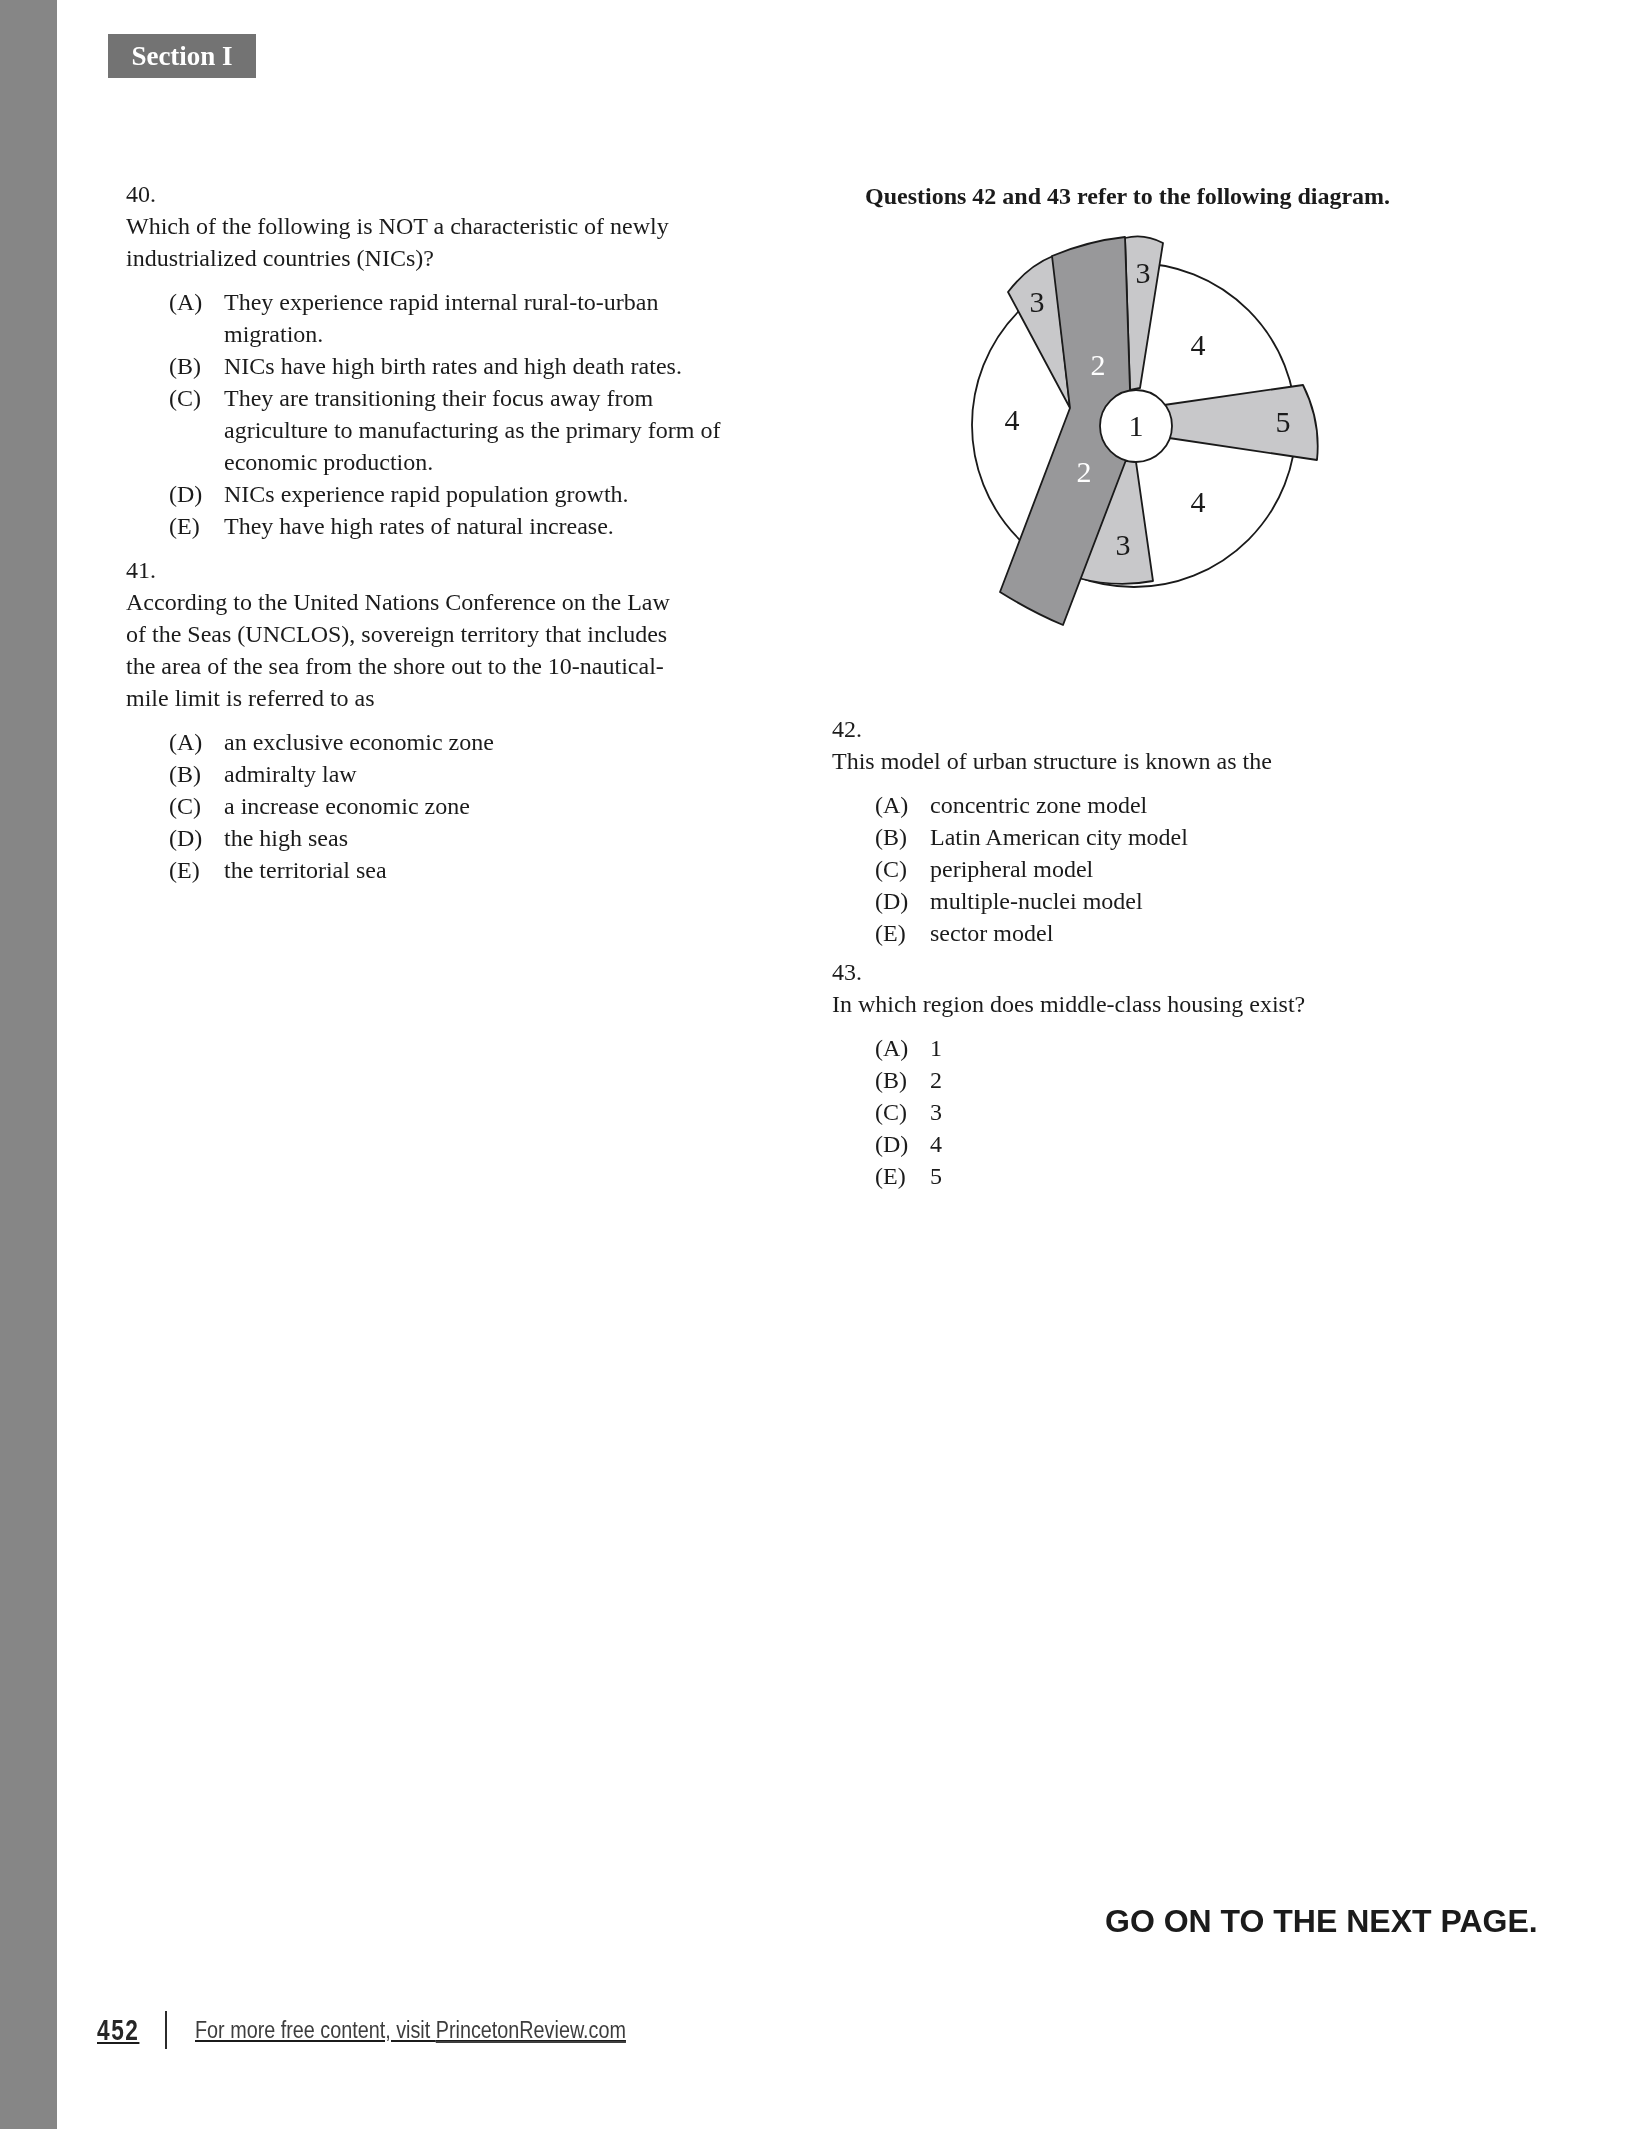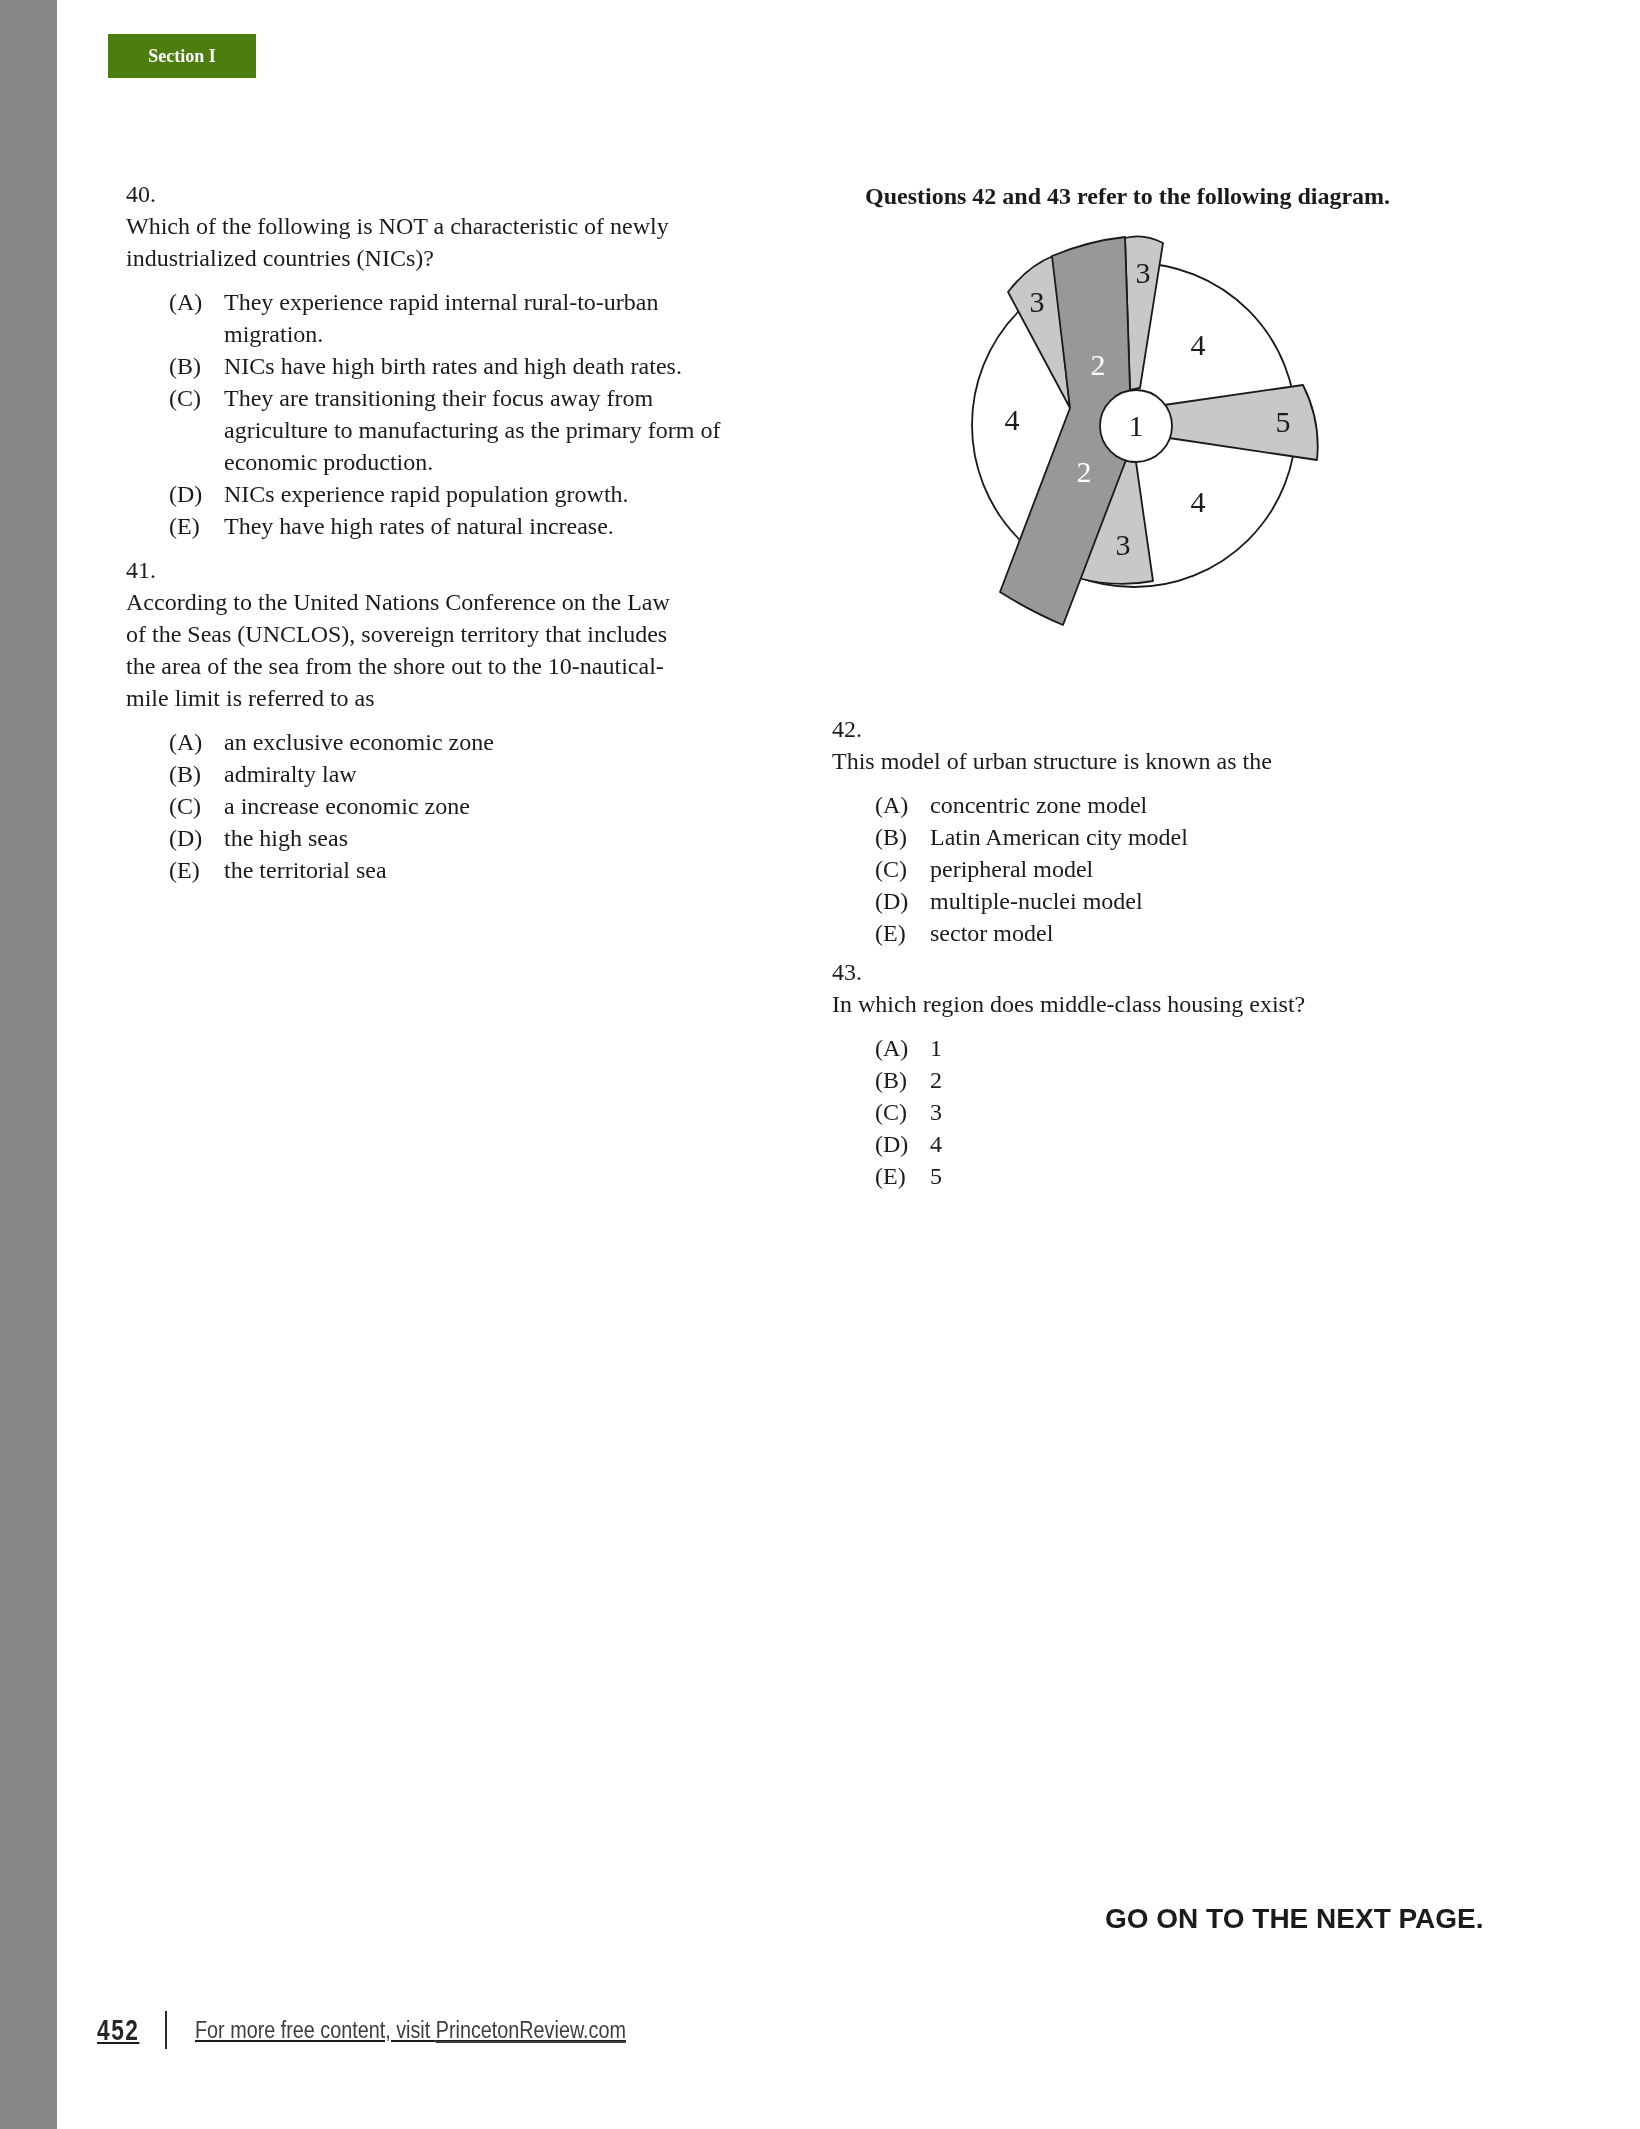--- a/index.html
+++ b/index.html
@@ -10,22 +10,22 @@
     font-family:"Liberation Serif","DejaVu Serif",serif;
     color:#1b1b1b;
     overflow:hidden;
   }
   .sidebar{
     position:absolute;left:0;top:0;width:57px;height:2129px;
     background:#868686;
   }
   .badge{
     position:absolute;left:108px;top:34px;width:148px;height:44px;
-    background:#4d7c0f;color:#ffffff;
-    font-weight:bold;font-size:18px;line-height:44px;text-align:center;
+    background:#737373;color:#ffffff;
+    font-weight:bold;font-size:27px;line-height:44px;text-align:center;
   }
   .question{position:absolute;}
   .qrow{display:flex;flex-direction:column;}
   .qnum{width:43px;flex:none;font-size:24px;line-height:32px;}
   .qstem{width:600px;font-size:24px;line-height:32px;}
   .line{font-size:24px;line-height:32px;white-space:nowrap;}
   .opts{margin-top:12px;margin-left:43px;}
   .opt{display:flex;}
   .letter{width:55px;flex:none;font-size:24px;line-height:32px;}
   .otext{font-size:24px;line-height:32px;}
@@ -35,21 +35,21 @@
   }
   .diagram{position:absolute;left:940px;top:220px;width:400px;height:420px;}
   .diagram text{
     font-family:"Liberation Serif","DejaVu Serif",serif;
     font-size:30px;fill:#1b1b1b;text-anchor:middle;
   }
   .diagram text.white{fill:#ffffff;}
   .go-on{
     position:absolute;left:1105px;top:1903px;
     font-family:"Liberation Sans","DejaVu Sans",sans-serif;
-    font-weight:bold;font-size:28px;letter-spacing:0px;color:#1b1b1b;
+    font-weight:bold;font-size:32px;letter-spacing:0px;color:#1b1b1b;
     white-space:nowrap;
   }
   .footer{
     position:absolute;left:97px;top:2010px;height:40px;
     display:flex;align-items:center;
     font-family:"Liberation Sans","DejaVu Sans",sans-serif;
     text-decoration:underline;
   }
   .page-num{
     font-weight:bold;font-size:29px;letter-spacing:2px;color:#262626;

